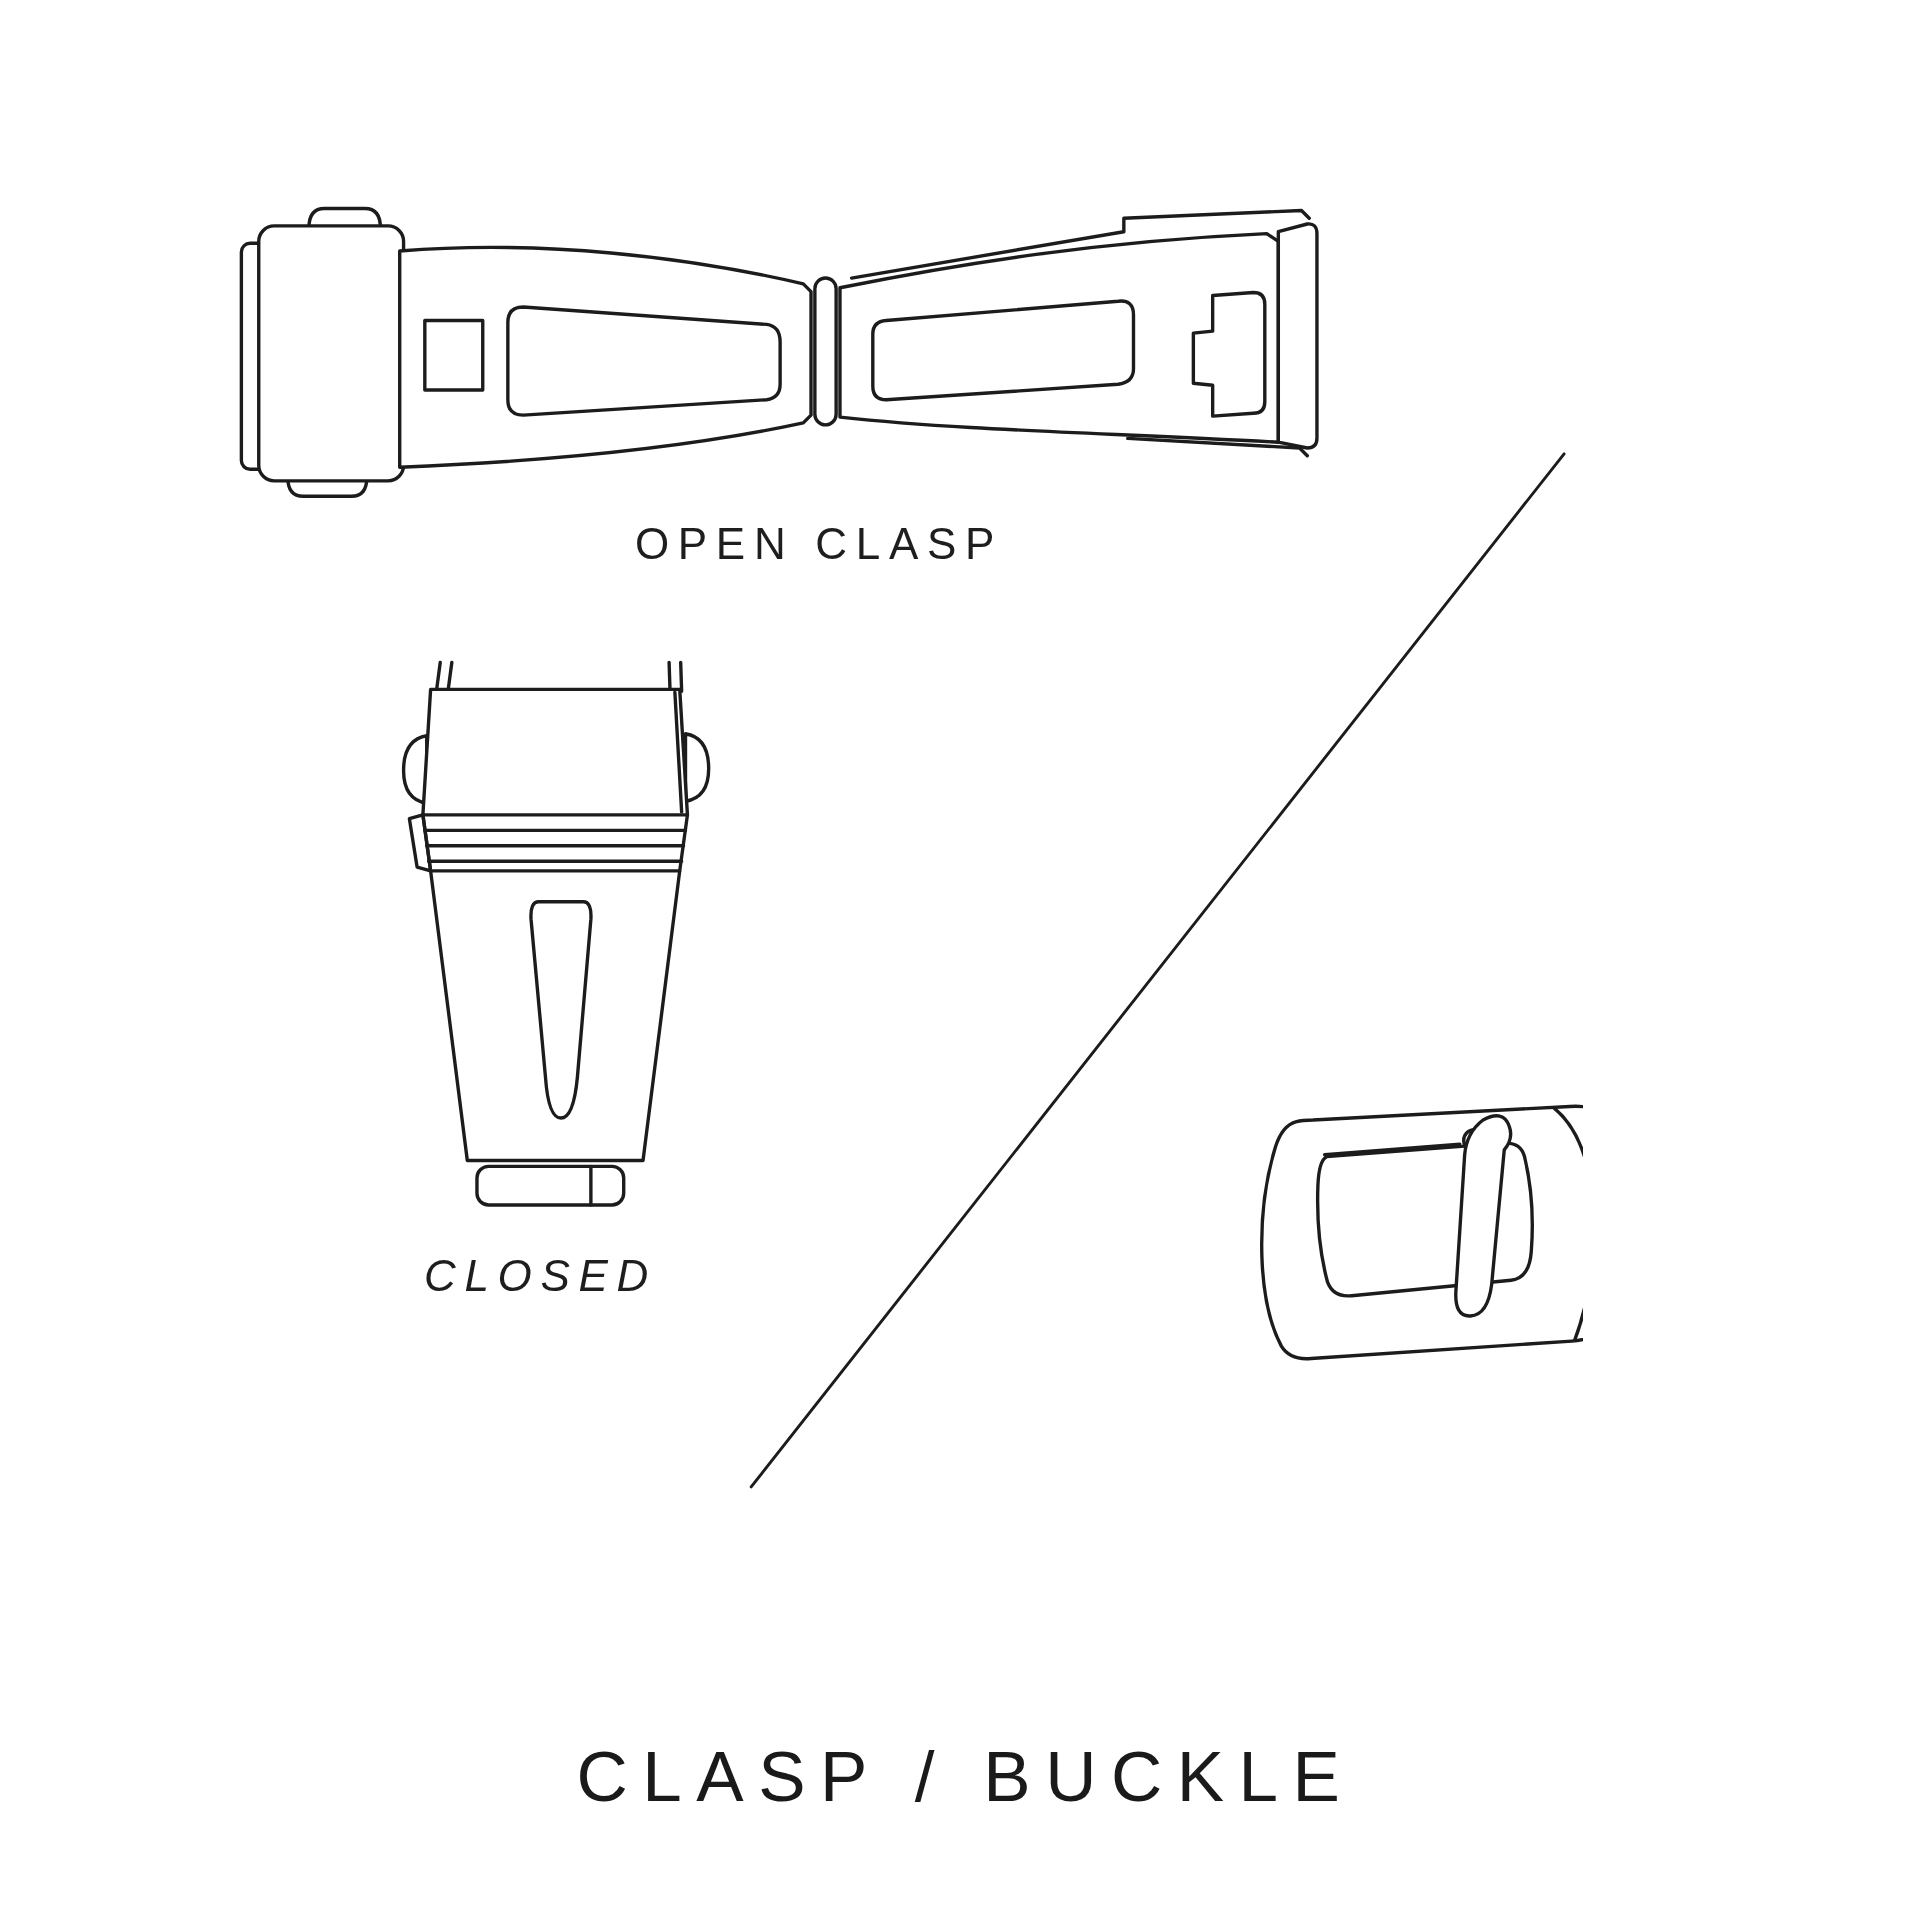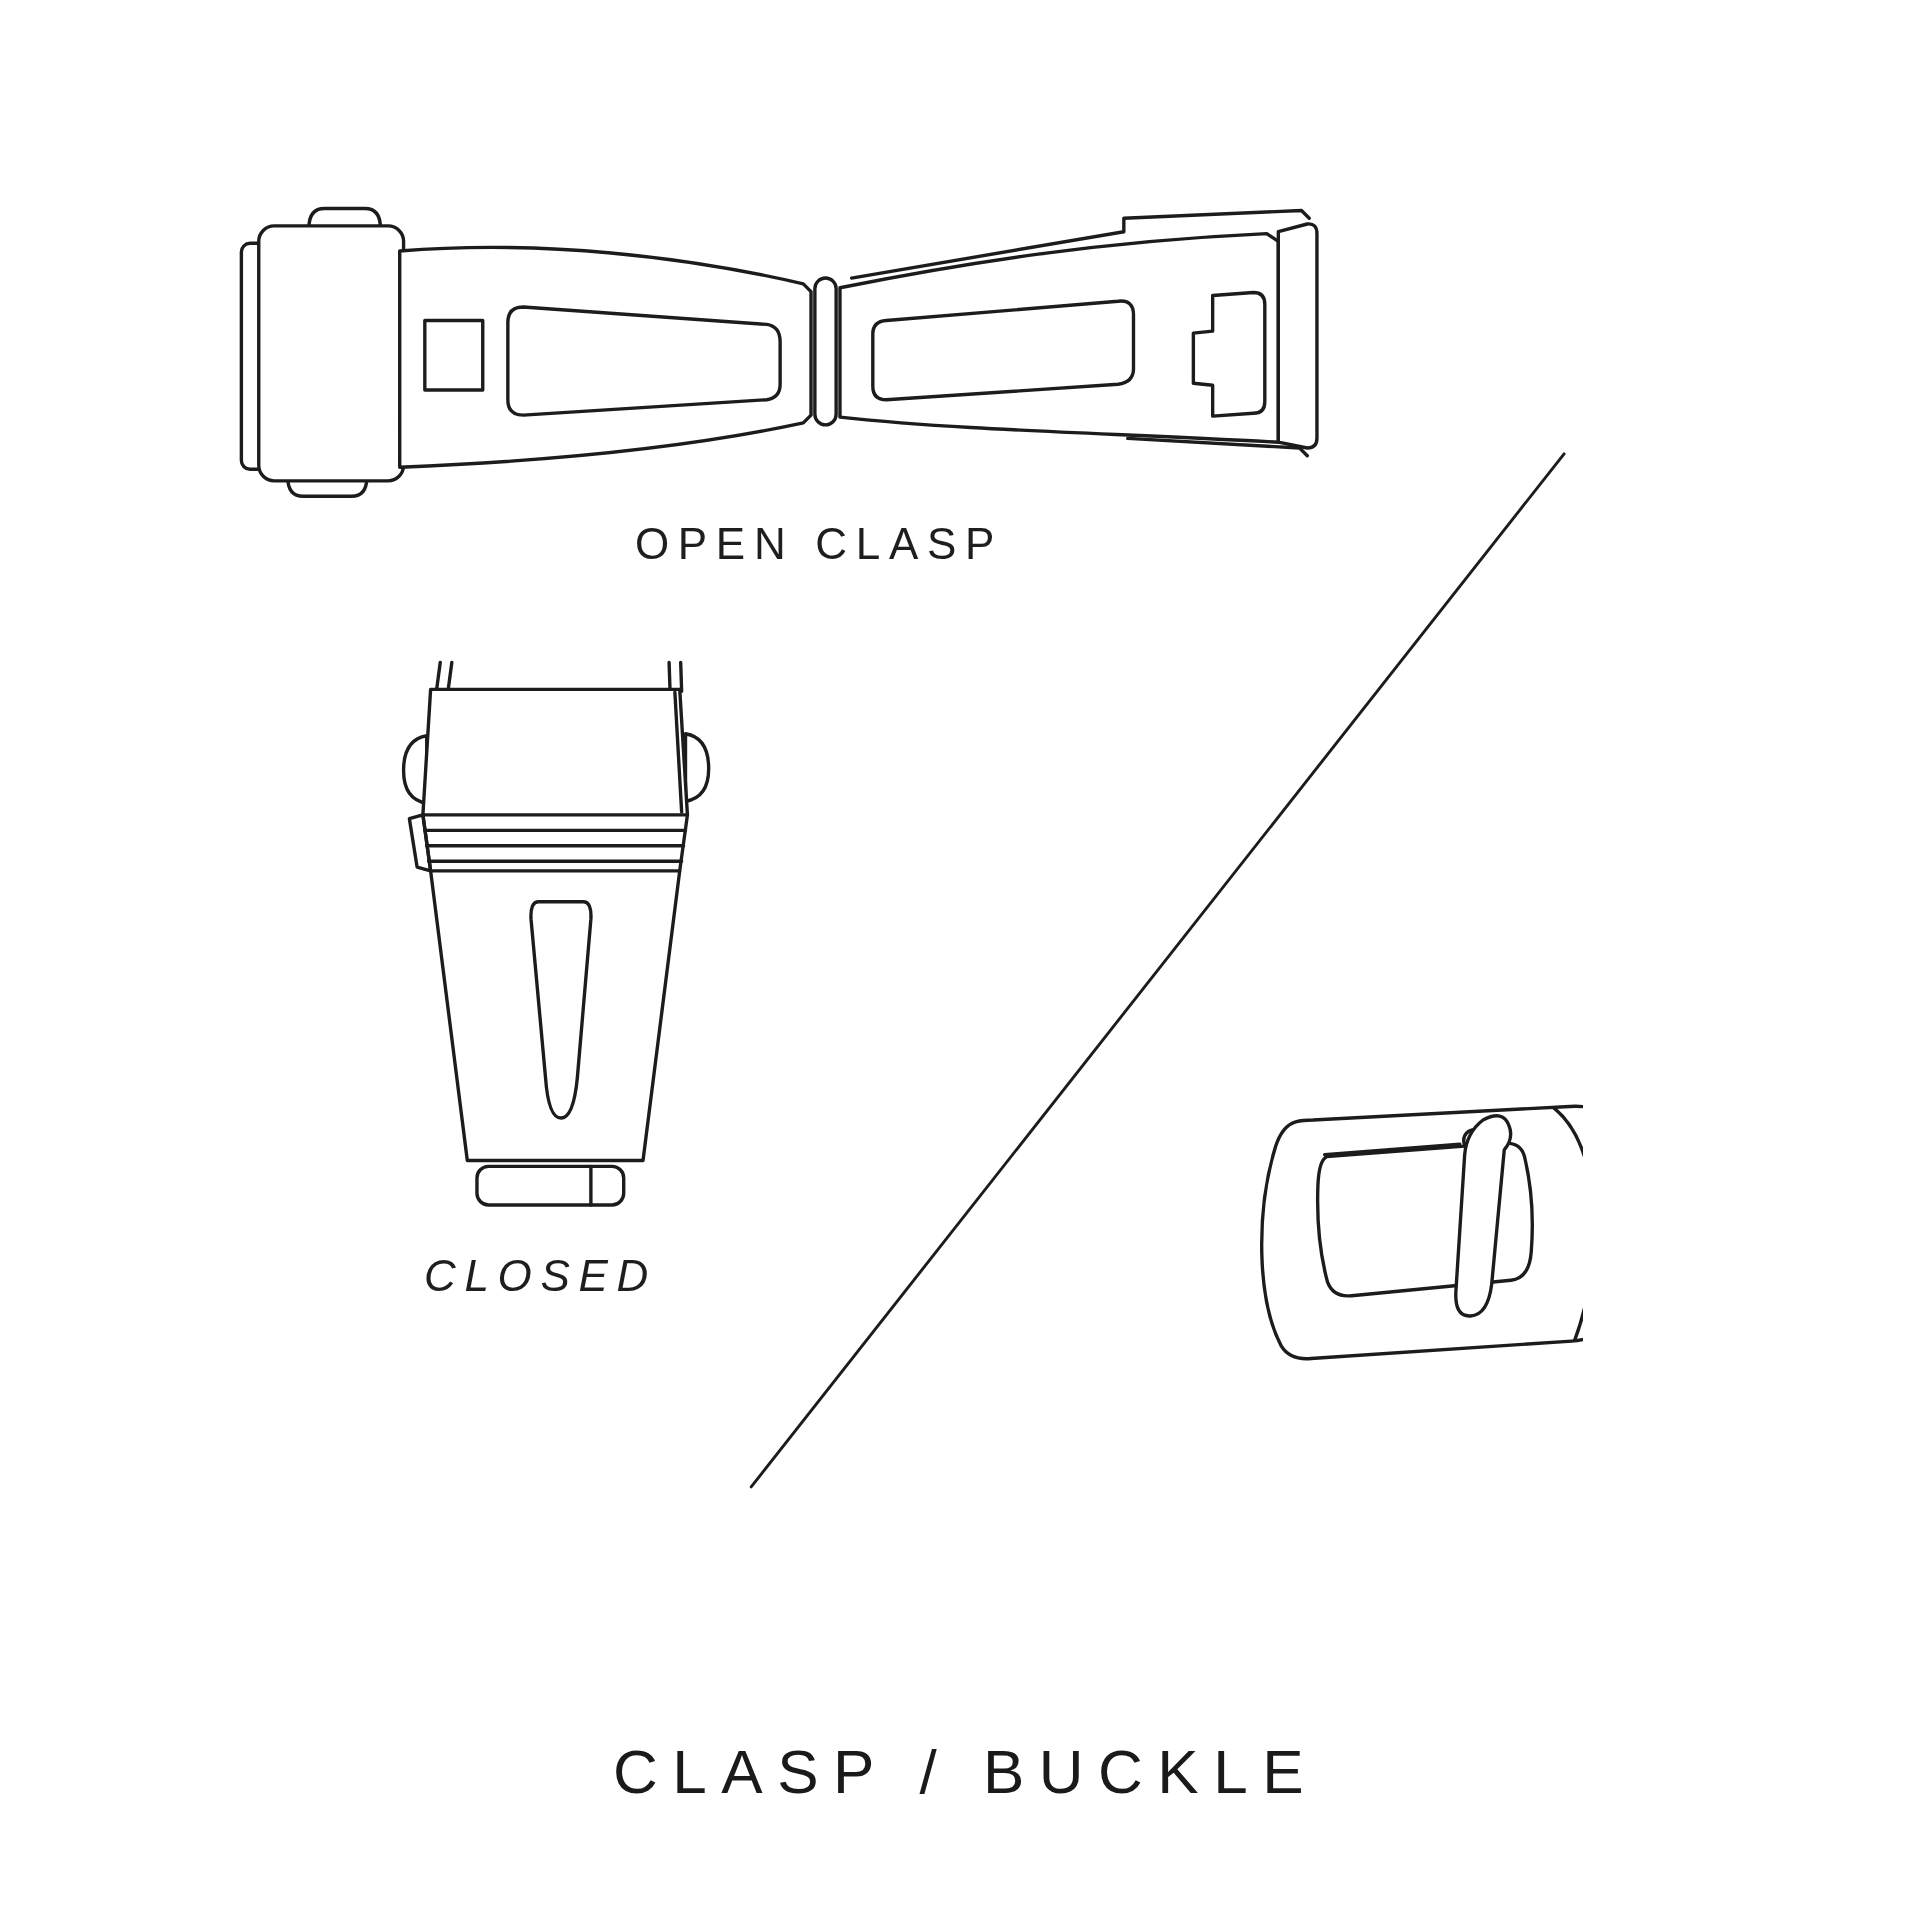--- a/index.html
+++ b/index.html
@@ -46,21 +46,21 @@
   }
   .label-open  { left: 433px; top: 519px;  width: 772px; }
   .label-closed{ left: 251px; top: 1251px; width: 579px; font-style: italic; }
   .page-title {
     position: absolute;
     left: 0;
     top: 1736px;
     width: 1931px;
     text-align: center;
     color: #1a1a1a;
-    font-size: 62px;
+    font-size: 71px;
     letter-spacing: 14.5px;
     font-weight: 400;
     white-space: nowrap;
   }
 </style>
 </head>
 <body>
 
 <div class="page">
 

